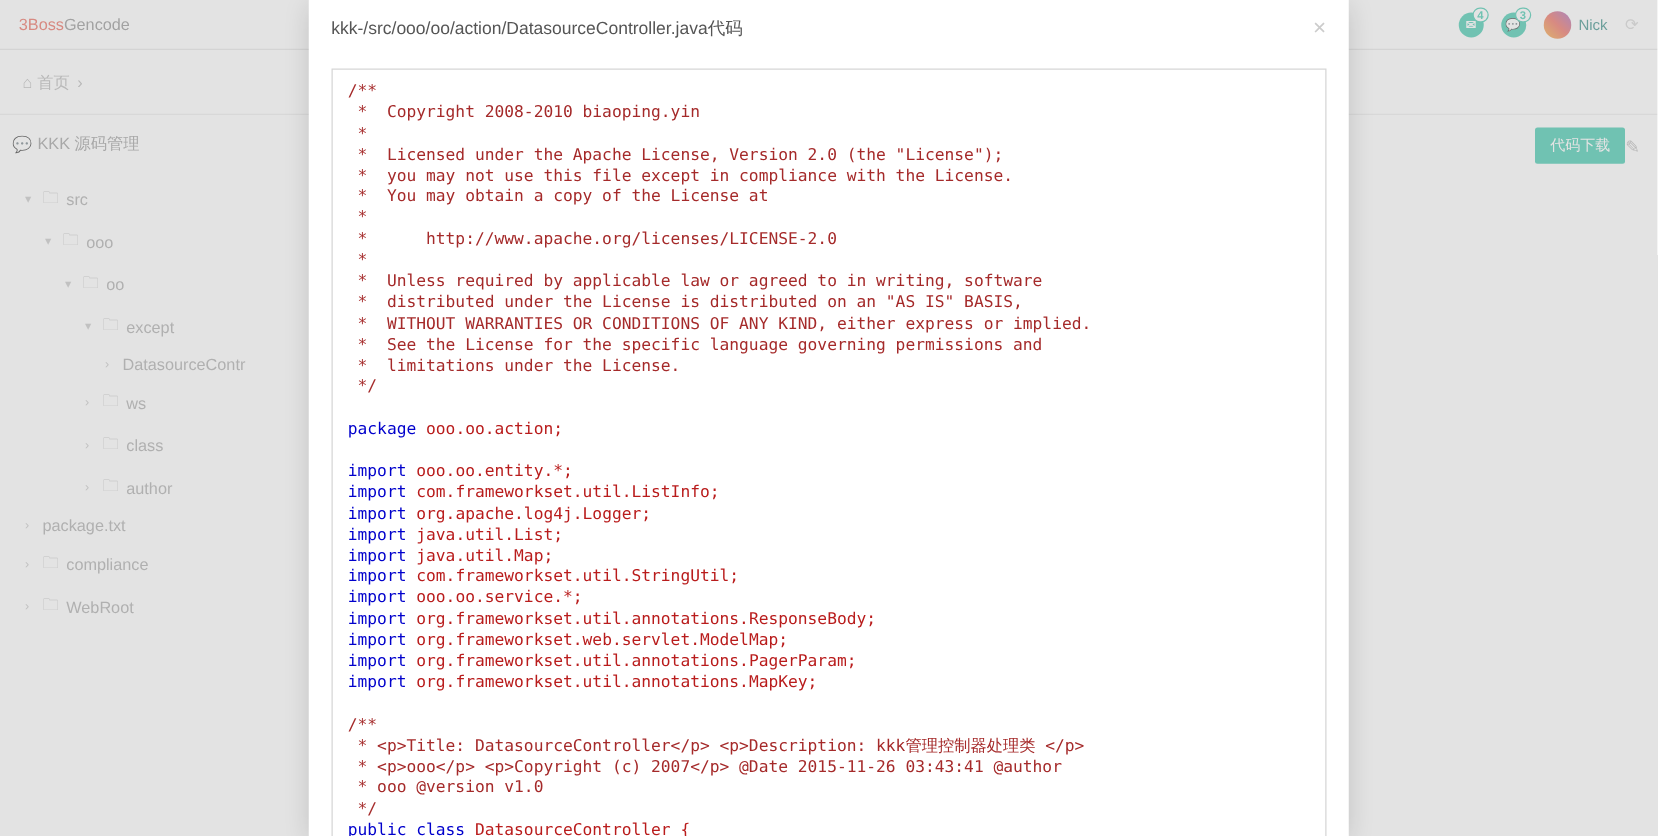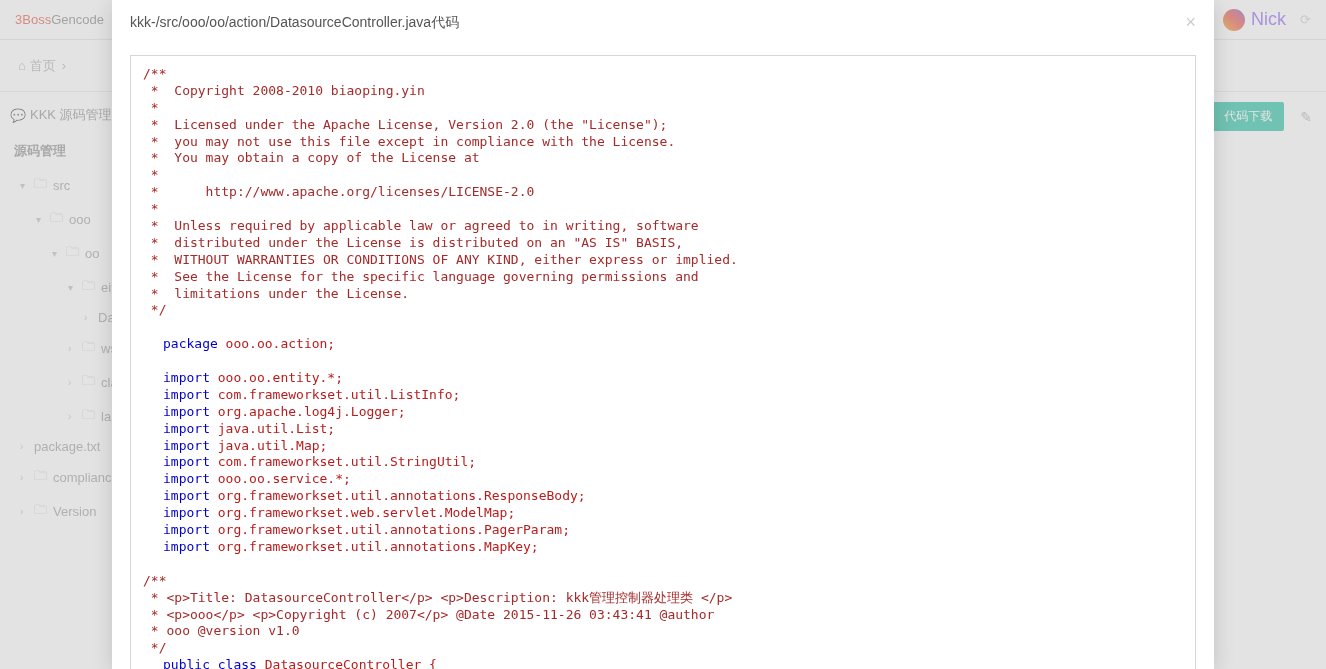--- a/index.html
+++ b/index.html
@@ -7,21 +7,21 @@
     
     .top-header { height: 40px; background: #fff; border-bottom: 1px solid #e0e0e0; display: flex; align-items: center; padding: 0 15px; justify-content: space-between; }
     .logo { display: flex; align-items: flex-end; font-weight: 500; }
     .logo .b3 { color: #e74c3c; }
     .logo .gen { color: #7c7c7c; }
     .top-right { display: flex; align-items: center; gap: 14px; }
     .notif-icon { width: 20px; height: 20px; border-radius: 50%; display: flex; align-items: center; justify-content: center; color: #fff; font-size: 10px; font-weight: bold; position: relative; }
     .notif-green { background: #1abc9c; }
     .notif-badge { position: absolute; top: -4px; right: -4px; background: #fff; color: #1abc9c; border: 1px solid #1abc9c; border-radius: 8px; font-size: 9px; padding: 0 3px; }
     .avatar { width: 22px; height: 22px; border-radius: 50%; background: linear-gradient(45deg,#f39c12,#e74c3c,#8e44ad); }
-    .user-name { color: #8b5cf6; font-size: 18px; }
+    .user-name { color: #0f766e; font-size: 12px; }
     
     .breadcrumb-bar { height: 52px; background: #fff; border-bottom: 1px solid #e8e8e8; display: flex; align-items: center; padding: 0 18px; color: #aaa; font-size: 13px; }
     .breadcrumb-bar .home-icon { color: #aaa; margin-right: 4px; }
     
     .page-layout { display: flex; height: calc(669px - 92px); }
     .sidebar { width: 260px; background: #fefefe; border-right: 1px solid #eee; padding: 14px 10px; overflow: auto; }
     .panel-title { display: flex; align-items: center; gap: 6px; color: #888; font-size: 13px; margin-bottom: 18px; }
     .panel-icon { width: 14px; display: inline-block; }
     
     .tree-header { color: #888; font-weight: 600; font-size: 13px; margin: 10px 0 8px; padding-left: 4px; }
@@ -29,33 +29,33 @@
     .tree li { padding: 6px 0; color: #999; font-size: 13px; display: flex; align-items: center; gap: 6px; cursor: pointer; }
     .tree .caret { width: 8px; color: #bbb; font-size: 10px; }
     .tree .folder { color: #bbb; }
     .tree .indent-1 { padding-left: 10px; }
     .tree .indent-2 { padding-left: 26px; }
     .tree .indent-3 { padding-left: 42px; }
     .tree .indent-4 { padding-left: 58px; }
     .tree .indent-5 { padding-left: 74px; }
     
     .content { flex: 1; background: #fff; padding: 14px; position: relative; }
-    .content-toolbar { position: absolute; top: 10px; right: 14px; display: flex; gap: 16px; align-items: center; }
+    .content-toolbar { position: absolute; top: 10px; right: 14px; display: flex; gap: 0; align-items: center; }
     .btn-green { background: #19BC9C; color: #fff; border: none; padding: 6px 12px; font-size: 12px; border-radius: 2px; cursor: pointer; }
     .btn-edit { color: #aaa; cursor: pointer; font-size: 14px; }
     
     
     .modal-backdrop { position: absolute; inset: 0; background: rgba(200,200,200,0.5); display: flex; justify-content: center; }
-    .modal { background: #fff; width: 1102px; margin-top: 0; box-shadow: 0 4px 20px rgba(0,0,0,0.15); display: flex; flex-direction: column; }
+    .modal { background: #fff; width: 832px; margin-top: 0; box-shadow: 0 4px 20px rgba(0,0,0,0.15); display: flex; flex-direction: column; }
     .modal-header { padding: 12px 18px; display: flex; justify-content: space-between; align-items: center; border-bottom: none; }
     .modal-title { color: #555; font-size: 14px; font-weight: normal; }
     .modal-close { color: #ccc; cursor: pointer; font-size: 18px; }
     .modal-body { padding: 10px 18px 18px; overflow: auto; flex: 1; }
     .code-box { border: 1px solid #d6d6d6; padding: 10px 12px; font-family: Consolas, Monaco, monospace; font-size: 13px; line-height: 1.3; white-space: pre; color: #a52a2a; background: #fff; }
-    .code-box .kw { color: #0000cc; margin-left: 20px; }
+    .code-box .kw { color: #0000cc; }
     .code-box .cmt { color: #a52a2a; }
     .code-box .plain { color: #b91c1c; }
   </style>
 </head>
 <body>
 
 <div class="top-header">
   <div class="logo">
     <span class="b3">3Boss</span>
       <span class="gen"> Gencode</span>
@@ -76,74 +76,73 @@
   <span>首页</span>
   <span style="margin-left:6px">›</span>
 </div>
 
 <div class="page-layout">
   <div class="sidebar">
     <div class="panel-title">
       <span class="panel-icon">💬</span>
       <span>KKK 源码管理</span>
     </div>
-    <div class="tree-header">源码管理</div>
     <ul class="tree" id="tree">
         <li class="indent-1">
           <span class="caret">▾</span>
           <span class="folder">🗀</span>
           <span>src</span>
         </li>
         <li class="indent-2">
           <span class="caret">▾</span>
           <span class="folder">🗀</span>
           <span>ooo</span>
         </li>
         <li class="indent-3">
           <span class="caret">▾</span>
           <span class="folder">🗀</span>
           <span>oo</span>
         </li>
         <li class="indent-4">
           <span class="caret">▾</span>
           <span class="folder">🗀</span>
-          <span>either</span>
+          <span>except</span>
         </li>
         <li class="indent-5">
           <span class="caret">›</span>
           <span>DatasourceContr</span>
         </li>
         <li class="indent-4">
           <span class="caret">›</span>
           <span class="folder">🗀</span>
           <span>ws</span>
         </li>
         <li class="indent-4">
           <span class="caret">›</span>
           <span class="folder">🗀</span>
           <span>class</span>
         </li>
         <li class="indent-4">
           <span class="caret">›</span>
           <span class="folder">🗀</span>
-          <span>language</span>
+          <span>author</span>
         </li>
         <li class="indent-1">
           <span class="caret">›</span>
           <span>package.txt</span>
         </li>
         <li class="indent-1">
           <span class="caret">›</span>
           <span class="folder">🗀</span>
           <span>compliance</span>
         </li>
         <li class="indent-1">
           <span class="caret">›</span>
           <span class="folder">🗀</span>
-          <span>Version</span>
+          <span>WebRoot</span>
         </li>
       </ul>
   </div>
   <div class="content">
     <div class="content-toolbar">
       <button class="btn-green">代码下载</button>
       <span class="btn-edit">✎</span>
     </div>
   </div>
 </div>

